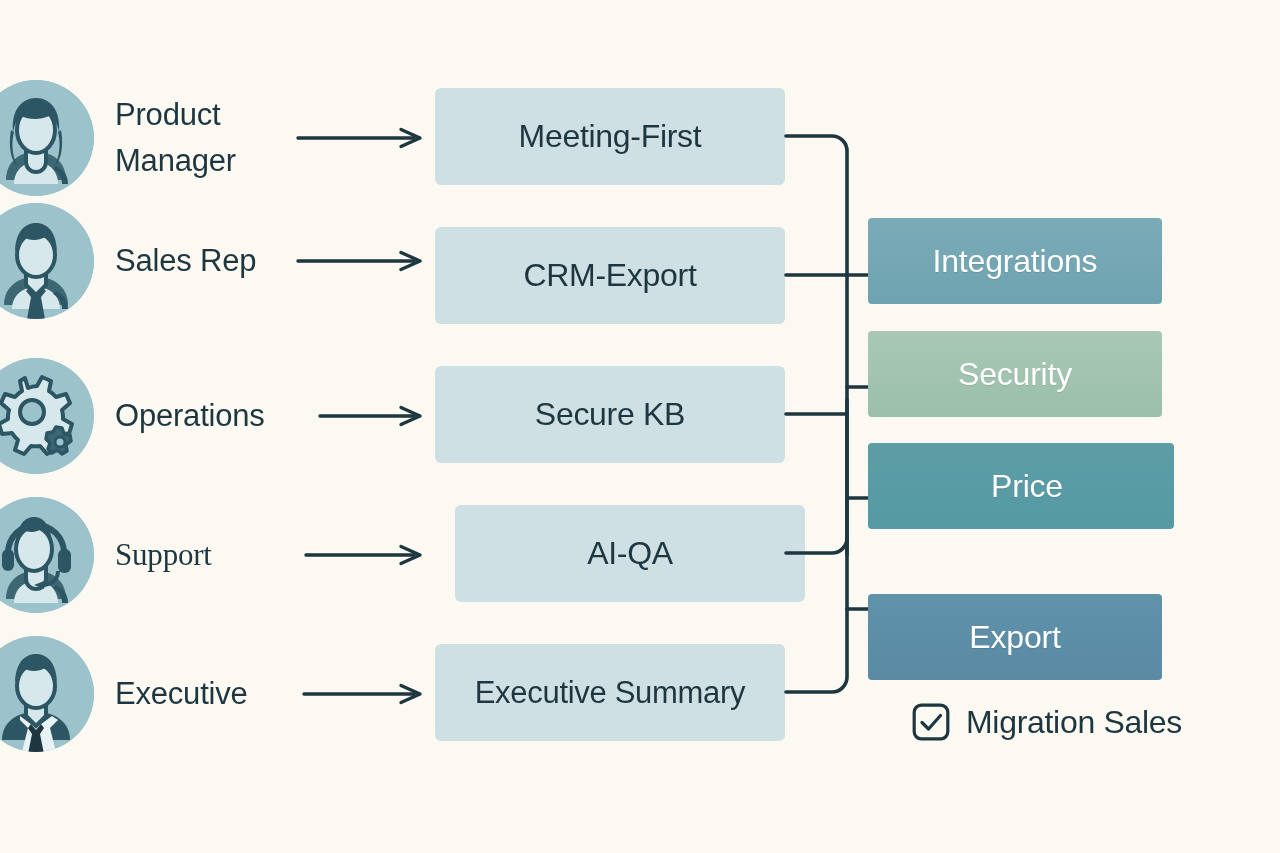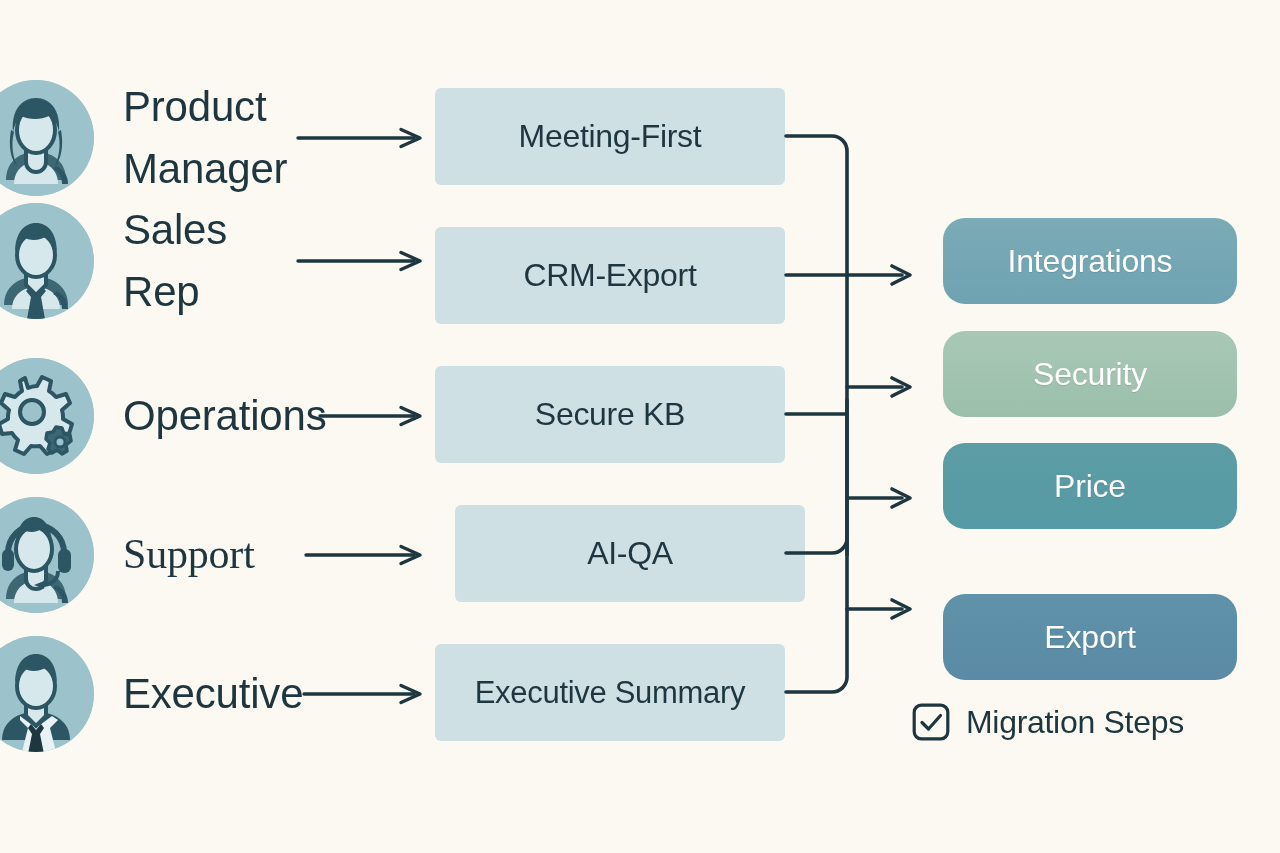--- a/index.html
+++ b/index.html
@@ -38,26 +38,25 @@
     background: #9cc2cc;
     overflow: hidden;
     flex: none;
   }
   .avatar svg { display: block; width: 116px; height: 116px; }
 
   .persona-label {
     position: absolute;
     left: 115px;
     width: 170px;
-    font-size: 42px;
+    font-size: 31px;
     line-height: 1.47;
     color: #1d3640;
     letter-spacing: -0.2px;
     font-weight: 400;
-    margin-left: 8px;
   }
 
   .arrow-left {
     position: absolute;
     left: 296px;
     top: 50%;
     transform: translateY(-50%);
     width: 130px;
     height: 22px;
   }
@@ -97,24 +96,24 @@
     top: 93px;
     width: 250px;
     font-size: 31px;
     line-height: 1.47;
     color: #1d3640;
     letter-spacing: -0.2px;
   }
 
   .tradeoff-box {
     position: absolute;
-    left: 943px;
+    left: 868px;
     width: 294px;
     height: 86px;
-    border-radius: 22px;
+    border-radius: 4px;
     display: flex;
     align-items: center;
     justify-content: center;
     color: #ffffff;
     font-size: 32px;
     letter-spacing: -0.2px;
     text-shadow: 0 1px 1px rgba(0,0,0,0.10);
   }
 
   .migration-row {
@@ -298,30 +297,30 @@
     </g>
   </svg>
 
 
   <div class="tradeoff-box" style="top:218px;background:linear-gradient(180deg,#7aabb7 0%,#6fa3b1 100%);">
     <span>Integrations</span>
   </div>
   <div class="tradeoff-box" style="top:331px;background:linear-gradient(180deg,#a8c8b5 0%,#9bbfab 100%);">
     <span>Security</span>
   </div>
-  <div class="tradeoff-box" style="top:443px;background:linear-gradient(180deg,#5d9da5 0%,#559aa4 100%);">
+  <div class="tradeoff-box" style="top:443px;background:linear-gradient(180deg,#5d9da5 0%,#559aa4 100%);padding-left:12px;">
     <span>Price</span>
   </div>
   <div class="tradeoff-box" style="top:554px;background:linear-gradient(180deg,#6092aa 0%,#5a8aa5 100%);margin-top:40px;">
     <span>Export</span>
   </div>
 
   <div class="migration-row">
     <span class="checkbox-icon">
       <svg width="38" height="38" viewBox="0 0 38 38" xmlns="http://www.w3.org/2000/svg">
         <rect x="2.2" y="2.2" width="33.6" height="33.6" rx="7" fill="none" stroke="#1d3640" stroke-width="3.2"></rect>
         <path d="M10 19.5 L16.5 26 L28.5 12.5" fill="none" stroke="#1d3640" stroke-width="3.2" stroke-linecap="round" stroke-linejoin="round"></path>
       </svg>
     </span>
-    <span class="migration-label">Migration Steps</span>
+    <span class="migration-label">Migration Sales</span>
   </div>
 
 </div>
 
 </body></html>

